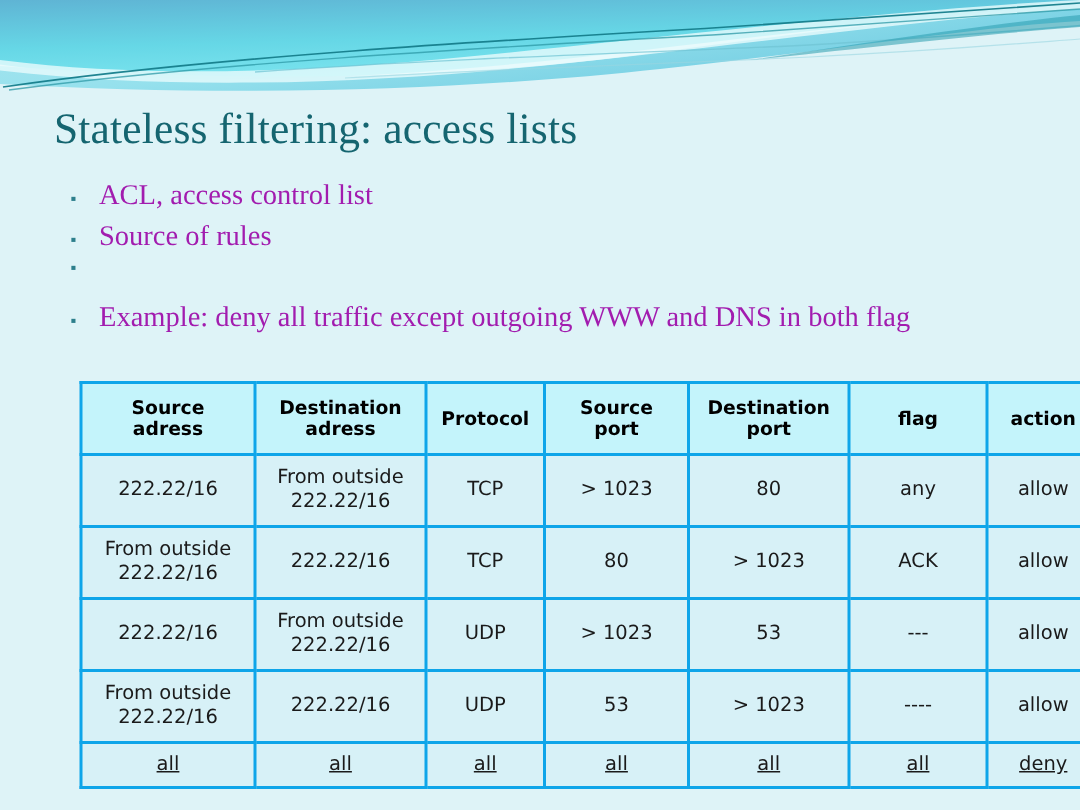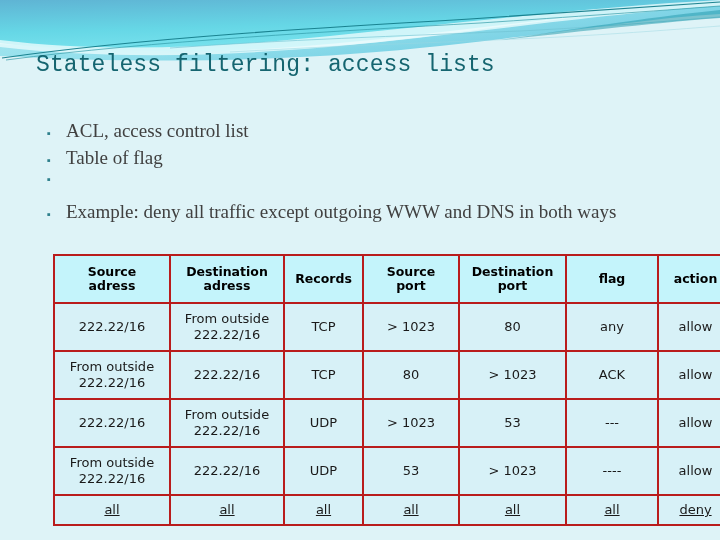--- a/index.html
+++ b/index.html
@@ -22,23 +22,23 @@
     width: 720px;
     height: 72px;
     overflow: hidden;
   }
   #banner svg { display: block; }
 
   
   #slide-title {
     position: absolute;
     left: 36px;
-    top: 52px;
-    font-family: Liberation Mono, monospace;
-    font-size: 23px;
+    top: 70px;
+    font-family: Liberation Serif, serif;
+    font-size: 29px;
     font-weight: 400;
     color: #156570;
     letter-spacing: 0.1px;
     white-space: nowrap;
   }
 
   
   #bullets {
     position: absolute;
     left: 44px;
@@ -56,39 +56,39 @@
     color: #2d7f8c;
     font-size: 11px;
     line-height: 1;
     text-align: left;
     padding-left: 3px;
     box-sizing: border-box;
   }
   .bullet-text {
     font-family: "Liberation Serif", "DejaVu Serif", serif;
     font-size: 19px;
-    color: #404040;
+    color: #a21caf;
     white-space: nowrap;
   }
 
   
   #acl-table-wrap {
     position: absolute;
     left: 53px;
     top: 254px;
     width: 637px;
   }
   table#acl-table {
     border-collapse: collapse;
     width: 637px;
     table-layout: fixed;
     border: 2px solid #000000;
   }
   table#acl-table td, table#acl-table th {
-    border: 2px solid #b91c1c;
+    border: 2px solid #0ea5e9;
     padding: 0 2px;
     text-align: center;
     vertical-align: middle;
     font-family: "DejaVu Sans", sans-serif;
     background: #d7f1f7;
   }
   table#acl-table thead th {
     background: #c4f4fb;
     color: #000000;
     font-weight: bold;
@@ -174,48 +174,48 @@
 
 <div id="bullets">
 
   <div class="bullet-row">
     <span class="bullet-mark">▪</span>
     <span class="bullet-text">ACL, access control list</span>
   </div>
 
   <div class="bullet-row">
     <span class="bullet-mark">▪</span>
-    <span class="bullet-text">Table of flag</span>
+    <span class="bullet-text">Source of rules</span>
   </div>
 
   <div class="bullet-row">
     <span class="bullet-mark">▪</span>
   </div>
 
   <div class="bullet-row">
     <span class="bullet-mark">▪</span>
-    <span class="bullet-text">Example: deny all traffic except outgoing WWW and DNS in both ways</span>
+    <span class="bullet-text">Example: deny all traffic except outgoing WWW and DNS in both flag</span>
   </div>
 
 </div>
 
 <div id="acl-table-wrap">
   <table id="acl-table">
     <thead>
       <tr>
         <th class="col-src">
           <span class="cellline">Source</span>
           <span class="cellline">adress</span>
         </th>
         <th class="col-dst">
           <span class="cellline">Destination</span>
           <span class="cellline">adress</span>
         </th>
         <th class="col-proto">
-          <span class="cellline">Records</span>
+          <span class="cellline">Protocol</span>
         </th>
         <th class="col-sport">
           <span class="cellline">Source</span>
           <span class="cellline">port</span>
         </th>
         <th class="col-dport">
           <span class="cellline">Destination</span>
           <span class="cellline">port</span>
         </th>
         <th class="col-flag">

